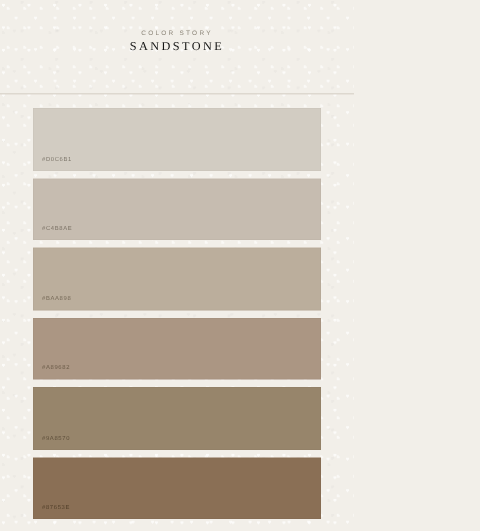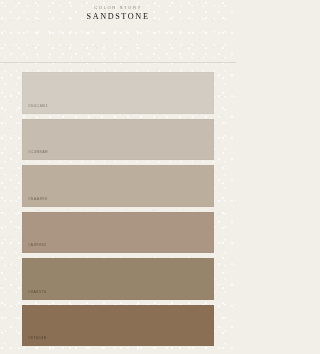--- a/index.html
+++ b/index.html
@@ -25,21 +25,21 @@
       radial-gradient(circle at 64% 8%, rgba(0,0,0,0.025) 0 1px, rgba(0,0,0,0) 1px),
       radial-gradient(circle at 82% 57%, rgba(255,255,255,0.7) 0 1px, rgba(0,0,0,0) 1px),
       radial-gradient(circle at 33% 76%, rgba(0,0,0,0.022) 0 1px, rgba(0,0,0,0) 1px),
       radial-gradient(circle at 48% 44%, rgba(255,255,255,0.6) 0 1px, rgba(0,0,0,0) 1px),
       radial-gradient(circle at 7% 91%, rgba(0,0,0,0.02) 0 1px, rgba(0,0,0,0) 1px);
     background-size: 17px 15px, 23px 19px, 13px 21px, 29px 27px, 11px 13px, 31px 24px;
   }
 
   .header {
     position: relative;
-    padding-top: 6px;
+    padding-top: 20px;
     text-align: center;
   }
 
   .eyebrow {
     font-size: 4.3px;
     letter-spacing: 1.5px;
     color: #8d8679;
     text-transform: uppercase;
     line-height: 1;
     margin-bottom: 3px;

